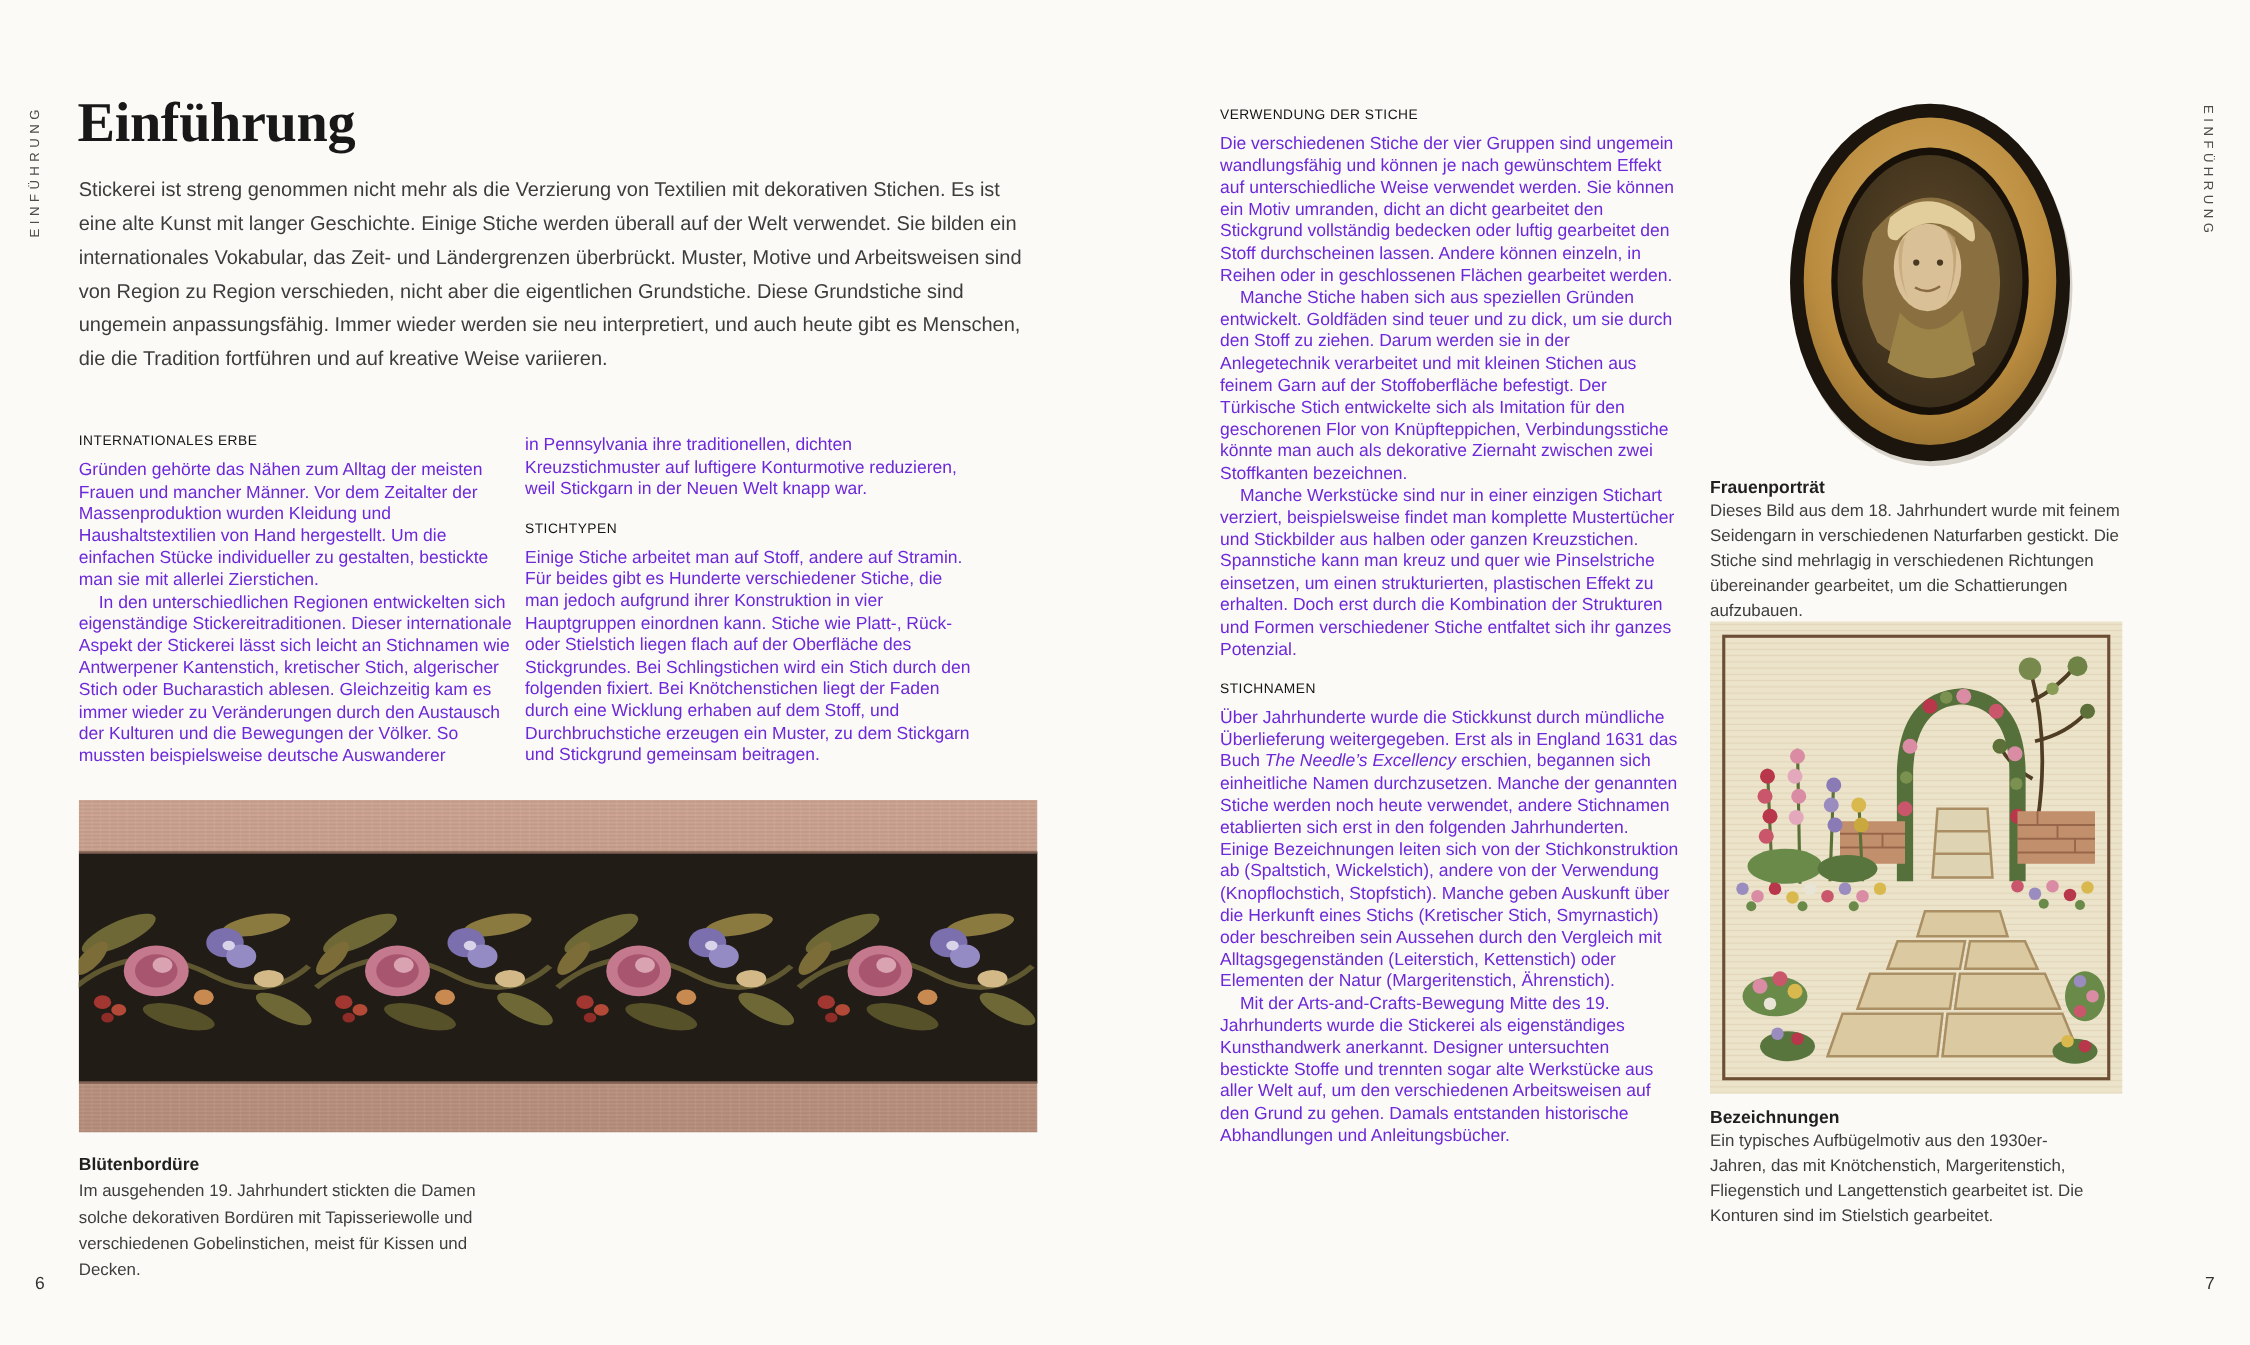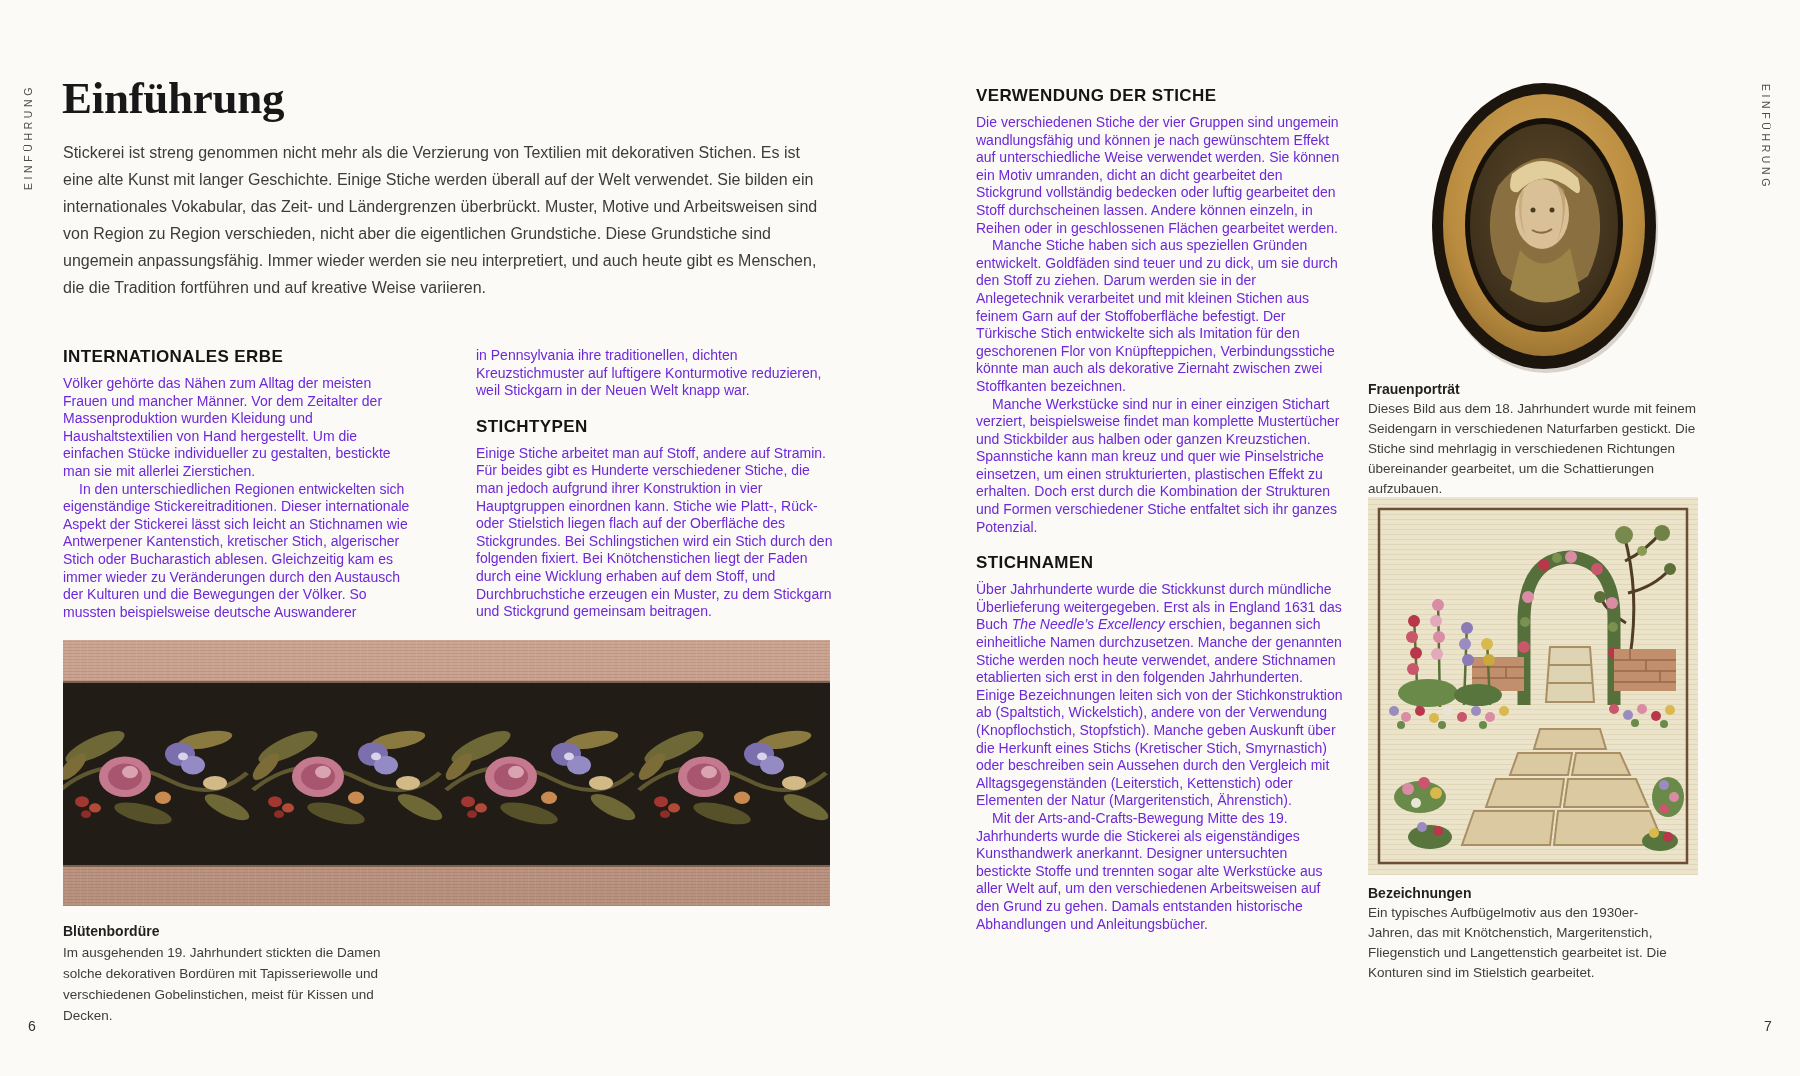--- a/index.html
+++ b/index.html
@@ -30,27 +30,27 @@
     position:absolute; left:62px; top:72px;
     font-family:"Liberation Serif", serif;
     font-size:45px; font-weight:700; letter-spacing:-0.3px;
     color:#181818;
   }
   .intro {
     position:absolute; left:63px; top:139px; width:758px;
     font-size:16px; line-height:27px; color:#3c3c3c;
   }
 
-  .cols { position:absolute; left:63px; top:347px; display:flex; gap:56px; }
+  .cols { position:absolute; left:63px; top:347px; display:flex; }
   .col1 { width:347px; }
   .col2 { width:363px;margin-left:10px; }
   .colright { position:absolute; left:976px; top:86px; width:368px; }
 
   h3.subhead {
-    font-size:17px; font-weight:700; letter-spacing:0.4px;
+    font-size:11px; font-weight:400; letter-spacing:0.4px;
     color:#151515; margin:0 0 8px 0;
   }
   h3.subhead.mt { margin-top:17px; }
   p.body { font-size:14px; line-height:17.6px; color:#6d28d9; }
   p.body.ind { text-indent:16px; }
 
   .figure-border {
     position:absolute; left:63px; top:640px; width:767px; height:266px;
   }
   .figure-portrait {
@@ -76,21 +76,21 @@
 <div class="pagenum left">6</div>
 <div class="pagenum right">7</div>
 
 <h1 class="title">Einführung</h1>
 
 <p class="intro">Stickerei ist streng genommen nicht mehr als die Verzierung von Textilien mit dekorativen Stichen. Es ist eine alte Kunst mit langer Geschichte. Einige Stiche werden überall auf der Welt verwendet. Sie bilden ein internationales Vokabular, das Zeit- und Ländergrenzen überbrückt. Muster, Motive und Arbeitsweisen sind von Region zu Region verschieden, nicht aber die eigentlichen Grundstiche. Diese Grundstiche sind ungemein anpassungsfähig. Immer wieder werden sie neu interpretiert, und auch heute gibt es Menschen, die die Tradition fortführen und auf kreative Weise variieren.</p>
 
 <div class="cols">
   <div class="col1">
     <h3 class="subhead">INTERNATIONALES ERBE</h3>
-    <p class="body">Völker gehörte das Nähen zum Alltag der meisten Frauen und mancher Männer. Vor dem Zeitalter der Massenproduktion wurden Kleidung und Haushaltstextilien von Hand hergestellt. Um die einfachen Stücke individueller zu gestalten, bestickte man sie mit allerlei Zierstichen.</p>
+    <p class="body">Gründen gehörte das Nähen zum Alltag der meisten Frauen und mancher Männer. Vor dem Zeitalter der Massenproduktion wurden Kleidung und Haushaltstextilien von Hand hergestellt. Um die einfachen Stücke individueller zu gestalten, bestickte man sie mit allerlei Zierstichen.</p>
     <p class="body ind">In den unterschiedlichen Regionen entwickelten sich eigenständige Stickereitraditionen. Dieser internationale Aspekt der Stickerei lässt sich leicht an Stichnamen wie Antwerpener Kantenstich, kretischer Stich, algerischer Stich oder Bucharastich ablesen. Gleichzeitig kam es immer wieder zu Veränderungen durch den Austausch der Kulturen und die Bewegungen der Völker. So mussten beispielsweise deutsche Auswanderer</p>
   </div>
   <div class="col2">
     <p class="body">in Pennsylvania ihre traditionellen, dichten Kreuzstichmuster auf luftigere Konturmotive reduzieren, weil Stickgarn in der Neuen Welt knapp war.</p>
     <h3 class="subhead mt">STICHTYPEN</h3>
     <p class="body">Einige Stiche arbeitet man auf Stoff, andere auf Stramin. Für beides gibt es Hunderte verschiedener Stiche, die man jedoch aufgrund ihrer Konstruktion in vier Hauptgruppen einordnen kann. Stiche wie Platt-, Rück- oder Stielstich liegen flach auf der Oberfläche des Stickgrundes. Bei Schlingstichen wird ein Stich durch den folgenden fixiert. Bei Knötchenstichen liegt der Faden durch eine Wicklung erhaben auf dem Stoff, und Durchbruchstiche erzeugen ein Muster, zu dem Stickgarn und Stickgrund gemeinsam beitragen.</p>
   </div>
 </div>
 
 <div class="figure-border">

